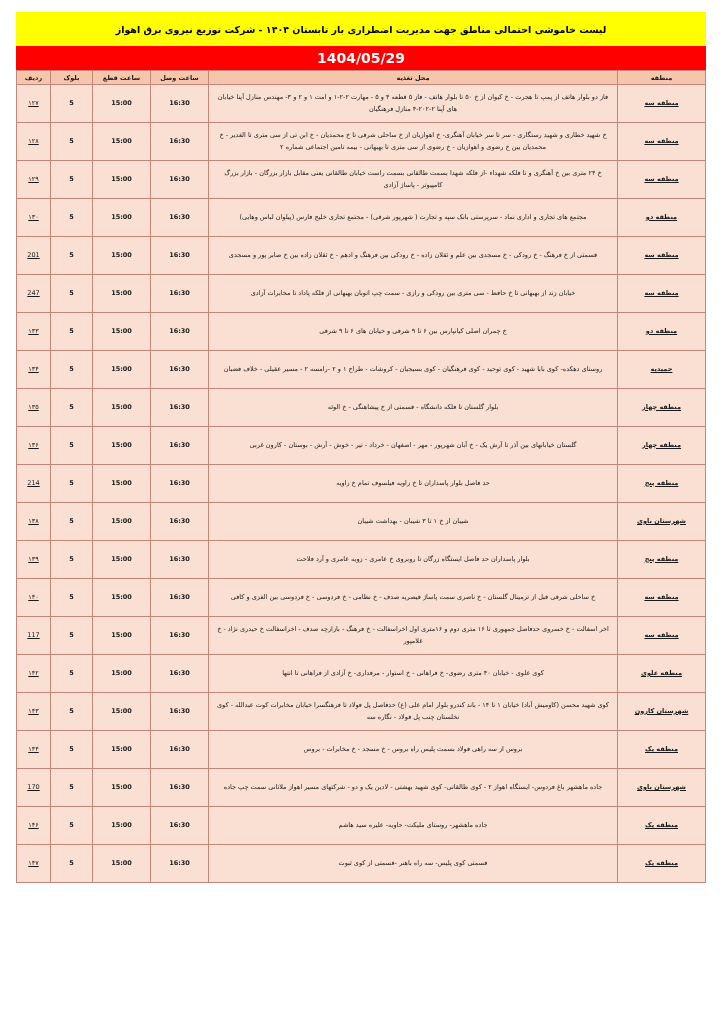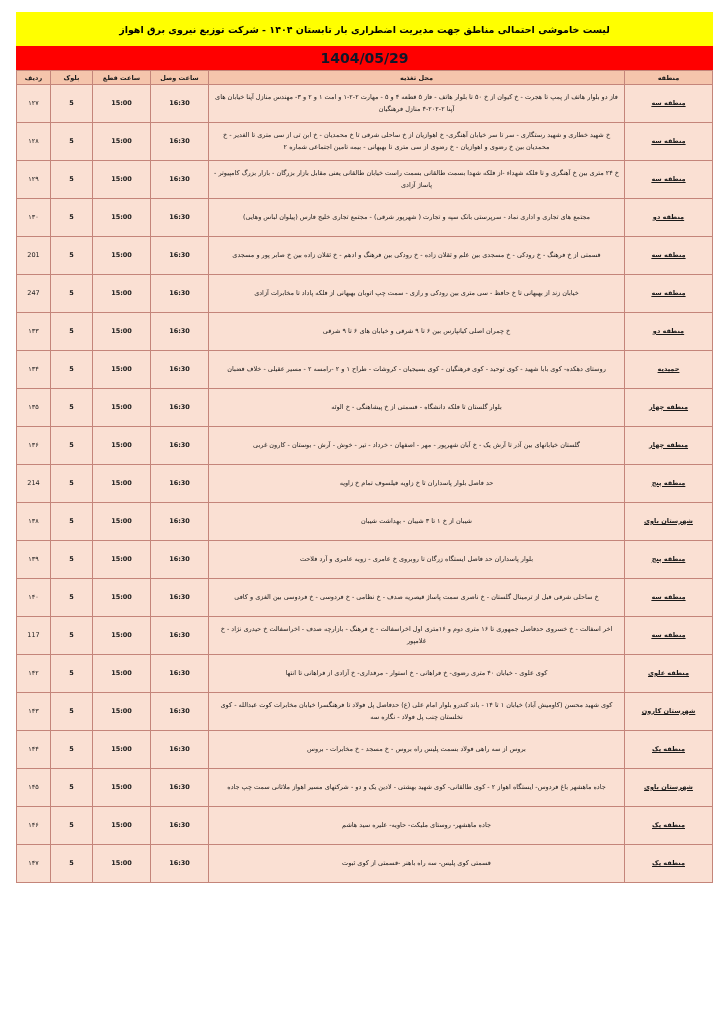--- a/index.html
+++ b/index.html
@@ -11,21 +11,21 @@
   }
   body {
     width: 724px;
     height: 1024px;
     font-family: "DejaVu Sans", "Liberation Sans", sans-serif;
     overflow: hidden;
   }
   .page {
     width: 724px;
     height: 1024px;
-    padding: 12px 11px 0 16px;
+    padding: 12px 18px 0 16px;
     background: #ffffff;
   }
 
   
   .title-bar {
     background: #FFFF00;
     height: 34px;
     display: flex;
     align-items: center;
     justify-content: center;
@@ -43,21 +43,21 @@
   .date-bar {
     background: #FF0000;
     height: 24px;
     display: flex;
     align-items: center;
     justify-content: center;
   }
   .date-bar .date-text {
     font-size: 14px;
     font-weight: bold;
-    color: #0f172a;
+    color: #ffffff;
     direction: ltr;
     font-family: "DejaVu Sans", "Liberation Sans", sans-serif;
   }
 
   
   table.outage {
     width: 100%;
     border-collapse: collapse;
     table-layout: fixed;
     direction: rtl;
@@ -111,20 +111,21 @@
   }
   td.block {
     font-size: 9px;
     font-weight: bold;
     direction: ltr;
     font-family: "DejaVu Sans", "Liberation Sans", sans-serif;
   }
   td.index {
     font-size: 6.5px;
     font-weight: normal;
+    text-decoration: underline;
   }
 </style>
 </head>
 <body>
 
 <div class="page">
 
   <div class="title-bar">
     <span class="title-text">لیست خاموشی احتمالی مناطق جهت مدیریت اضطراری بار تابستان ۱۴۰۴ - شرکت توزیع نیروی برق اهواز</span>
   </div>
@@ -296,21 +297,21 @@
           <td class="time">15:00</td>
           <td class="block">5</td>
           <td class="index">۱۴۴</td>
         </tr>
         <tr>
           <td class="district">شهرستان باوی</td>
           <td class="location">جاده ماهشهر باغ فردوس- ایستگاه اهواز ۲ - کوی طالقانی- کوی شهید بهشتی - لادین یک و دو - شرکتهای مسیر اهواز ملاثانی سمت چپ جاده</td>
           <td class="time">16:30</td>
           <td class="time">15:00</td>
           <td class="block">5</td>
-          <td class="index">۱۴۵</td>
+          <td class="index">170</td>
         </tr>
         <tr>
           <td class="district">منطقه یک</td>
           <td class="location">جاده ماهشهر- روستای ملیکت- حاویه- علیره سید هاشم</td>
           <td class="time">16:30</td>
           <td class="time">15:00</td>
           <td class="block">5</td>
           <td class="index">۱۴۶</td>
         </tr>
         <tr>

